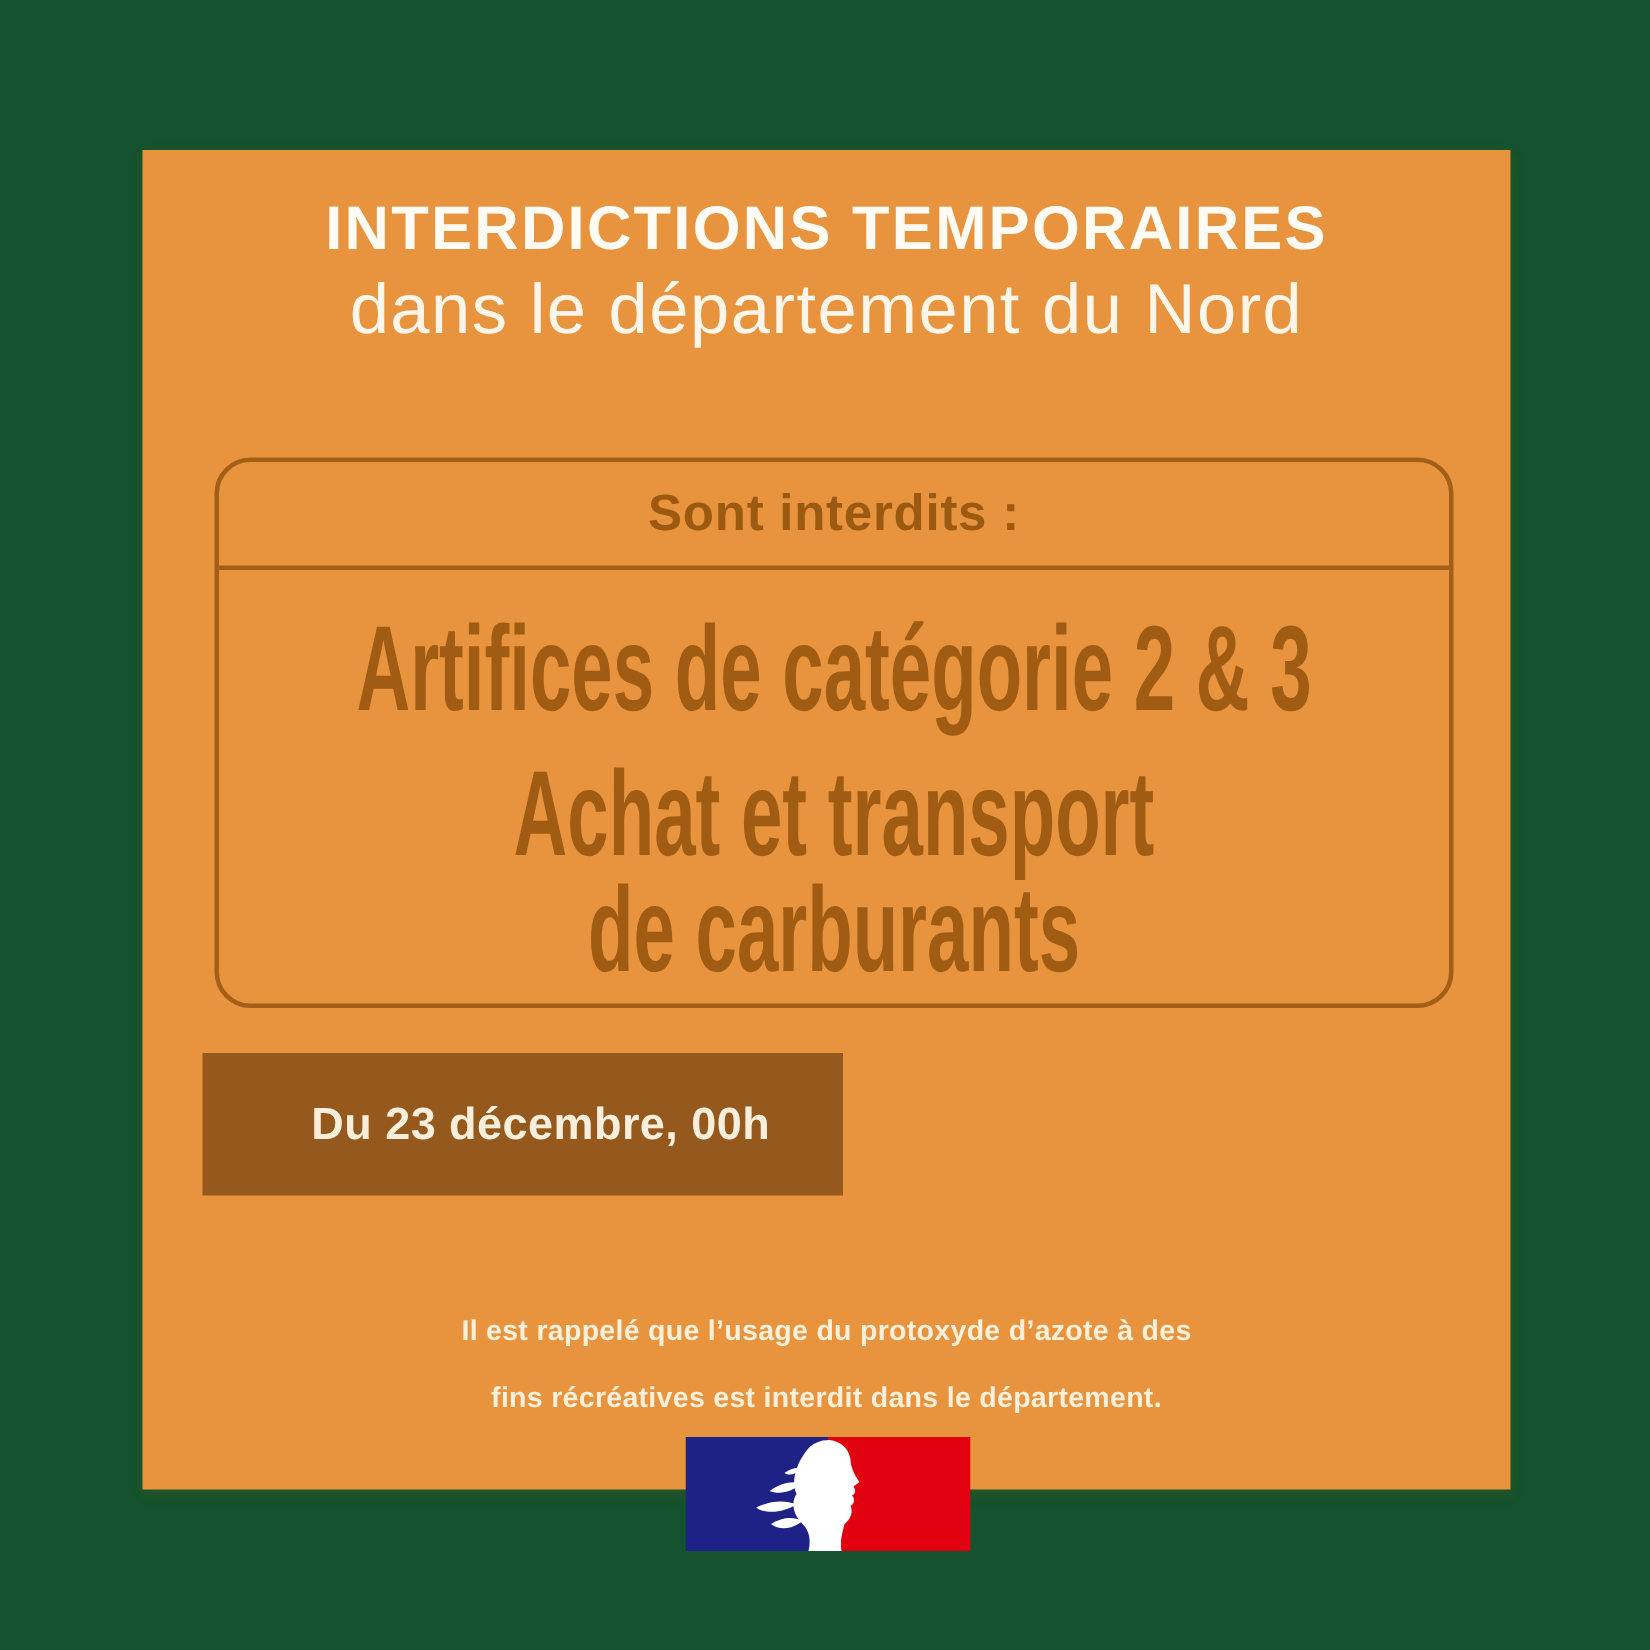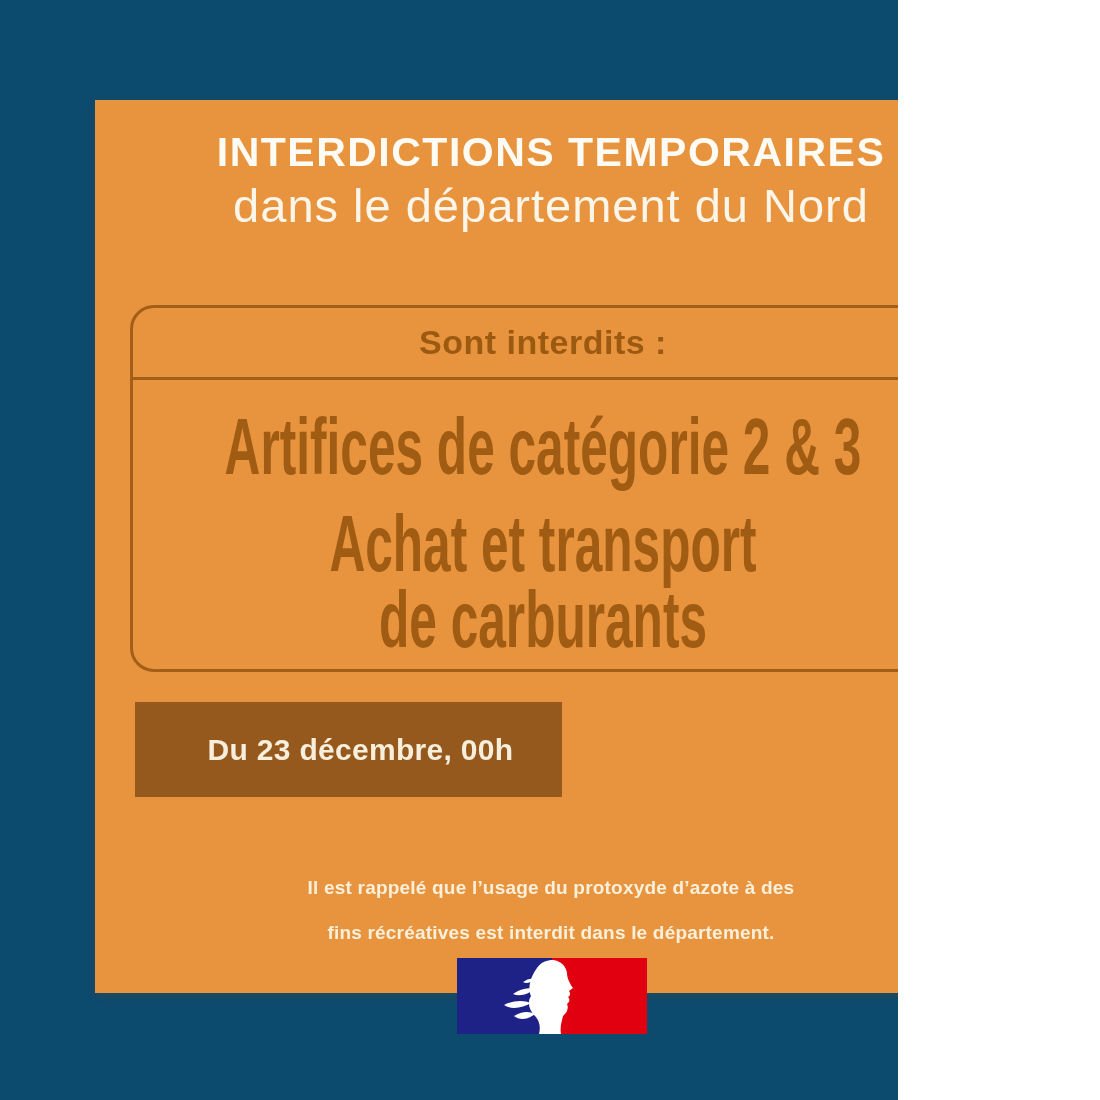--- a/index.html
+++ b/index.html
@@ -1,19 +1,19 @@
 <!DOCTYPE html>
 <html><head>
 <meta charset="utf-8">
 <style>
   html,body{margin:0;padding:0;}
   .canvas{
     position:relative;
-    width:898px;height:1100px;
-    background:#0c4a6e;
+    width:1100px;height:1100px;
+    background:#14532d;
     overflow:hidden;
     font-family:"Liberation Sans", sans-serif;
   }
   .panel{
     position:absolute;
     left:95px;top:100px;
     width:912px;height:893px;
     background:#E8943E;
     box-shadow:0 3px 8px rgba(150,80,15,0.18);
   }
@@ -33,21 +33,21 @@
     left:0;top:82px;width:100%;
     text-align:center;
     color:#FCF6EA;
     font-size:47px;
     font-weight:normal;
     letter-spacing:1px;
     line-height:48px;
   }
   .prohibit-box{
     position:absolute;
-    left:35px;top:205px;
+    left:48px;top:205px;
     width:820px;height:361px;
     border:3px solid #A35F17;
     border-radius:24px;
   }
   .box-header{
     height:69px;
     border-bottom:3px solid #A35F17;
     display:flex;align-items:center;justify-content:center;
     color:#9C5910;
     font-size:34px;
@@ -65,21 +65,21 @@
     font-size:62px;
     white-space:nowrap;
   }
   .big-line>span{
     display:inline-block;
     transform:scale(0.8,1.3);
     transform-origin:center center;
   }
   .bl1{height:100px;}
   .bl2{height:84px;margin-top:5px;}
-  .bl3{height:70px;align-items:flex-end;}
+  .bl3{height:70px;}
   .period-box{
     position:absolute;
     top:602px;
     height:95px;
     background:#95581D;
     color:#F7EFDC;
     font-size:30px;
     font-weight:bold;
     text-align:center;
     display:flex;flex-direction:column;justify-content:center;

